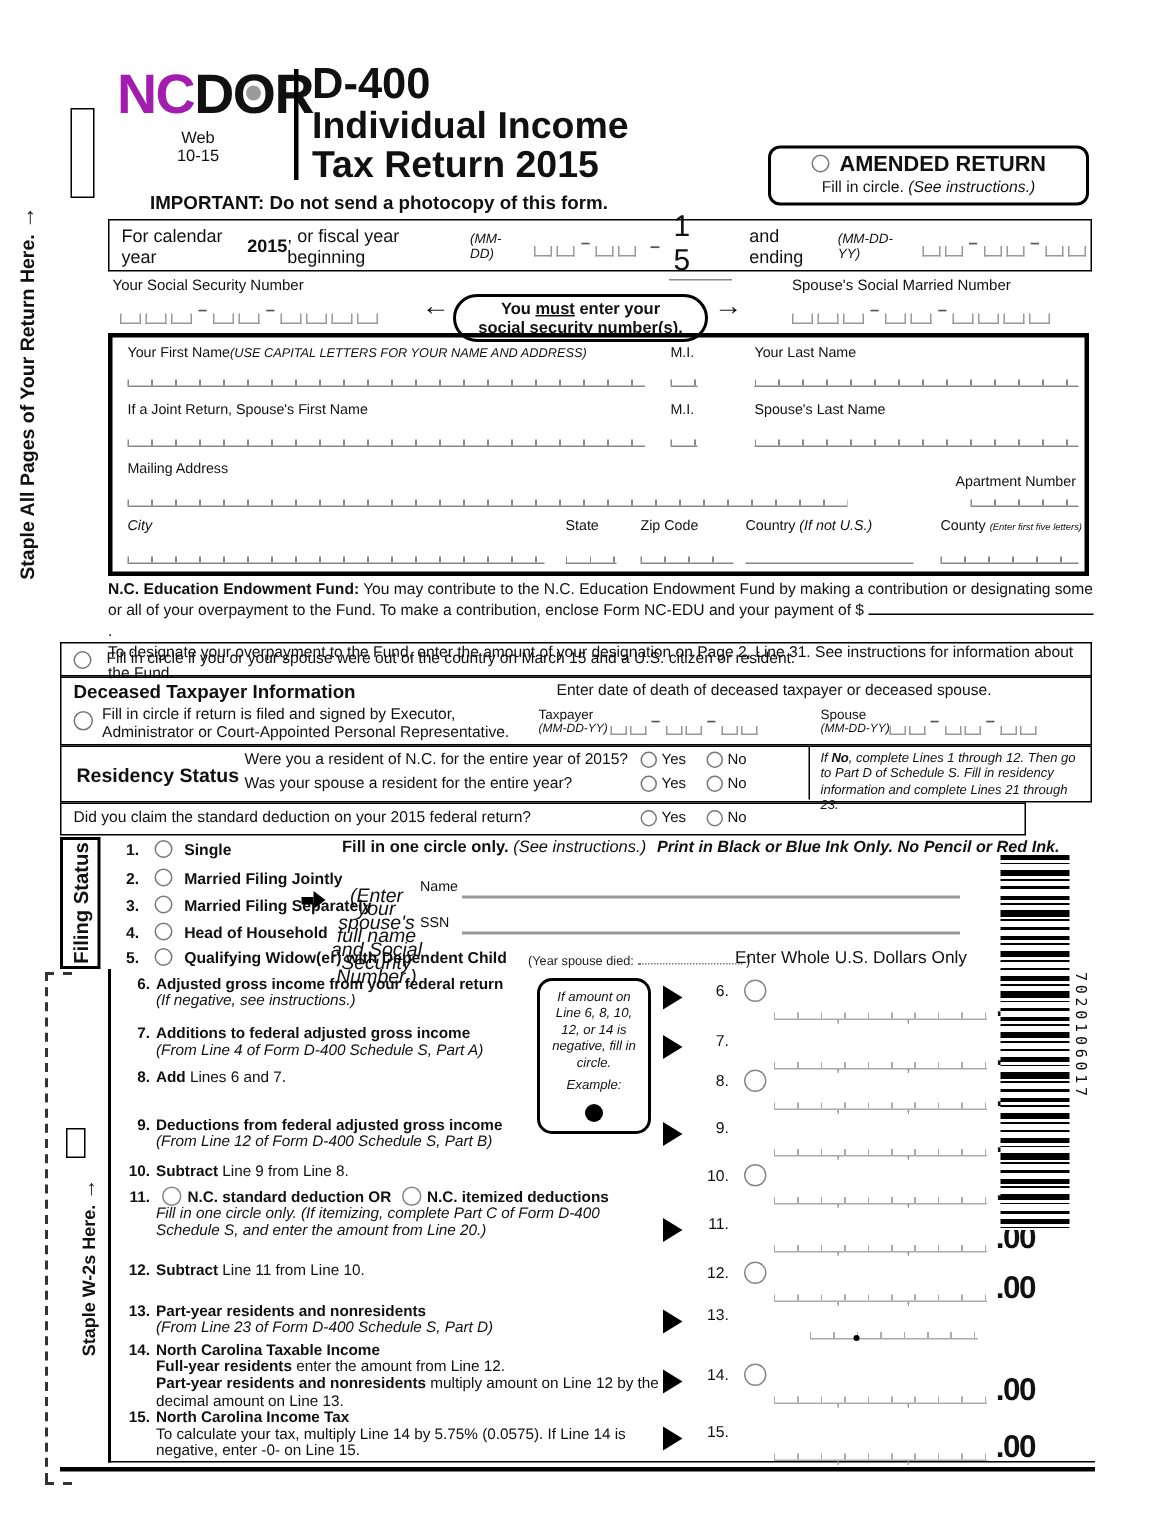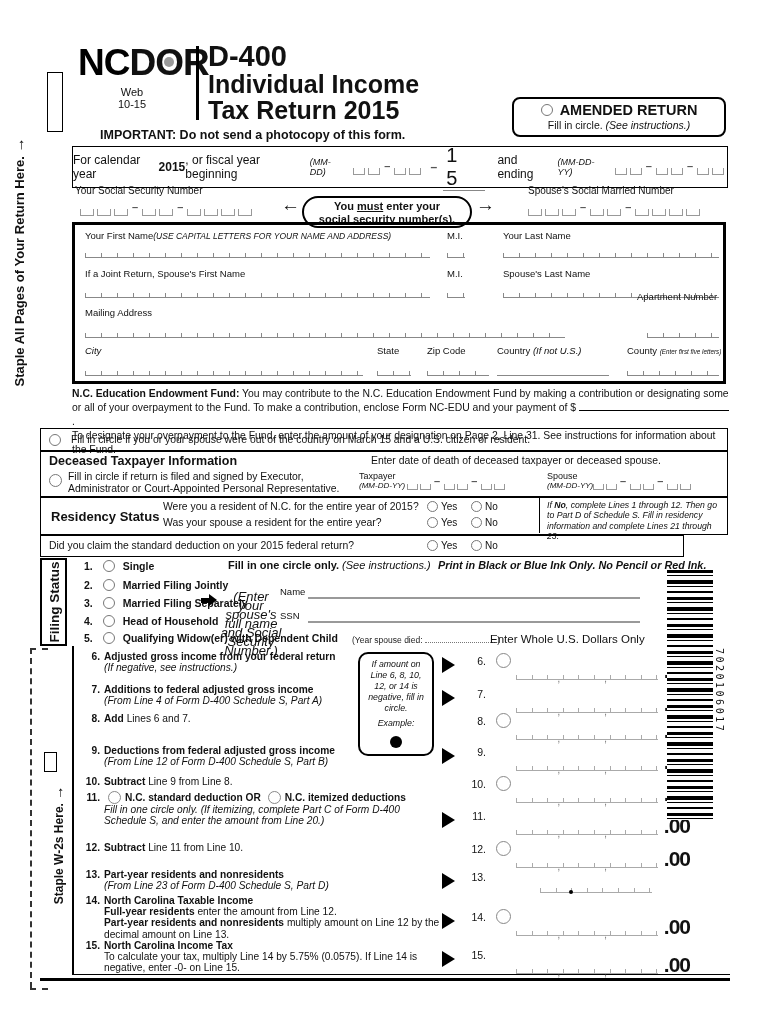--- a/index.html
+++ b/index.html
@@ -36,21 +36,21 @@
   .line-desc{position:absolute;left:78px;width:360px;font-size:10.2px;line-height:11.2px;padding-left:26px;}
   .line-desc .ln{display:inline-block;width:22px;margin-left:-26px;padding-right:4px;text-align:right;font-weight:bold;}
   .line-desc .c-inline{display:inline-block;width:13px;height:13px;border:1.5px solid #888;border-radius:50%;box-sizing:border-box;vertical-align:-3px;margin:0 4px;}
   
   #barcode{position:absolute;left:667px;top:570px;width:46px;height:250px;
     background:repeating-linear-gradient(180deg,#000 0 3px,#fff 3px 5px,#000 5px 6px,#fff 6px 10px,#000 10px 14px,#fff 14px 16px,#000 16px 17px,#fff 17px 21px,#000 21px 23px,#fff 23px 27px);}
   .bc-num{position:absolute;left:714px;top:648px;writing-mode:vertical-rl;
           font-family:"DejaVu Sans Mono",monospace;font-size:10px;letter-spacing:2.5px;}
   
   #logo{position:absolute;left:78px;top:42px;font-size:37px;font-weight:bold;letter-spacing:-1px;}
-  #logo .nc{color:#000000;}
+  #logo .nc{color:#a21caf;}
   #logo .o{position:relative;}
   #logo .odot{position:absolute;left:9px;top:15px;width:10px;height:10px;border-radius:50%;background:#9a9a9a;}
   .dashline{position:absolute;border-left:2px dashed #333;}
   .dashh{position:absolute;border-top:2px dashed #333;}
 </style>
 </head>
 <body>
 
 <div id="page">
 
@@ -84,21 +84,21 @@
     <div style="margin-top:2px;">
       <span class="circ" style="width:12px;height:12px;vertical-align:-1px;margin-right:7px;"></span><span class="b" style="font-size:14.5px;">AMENDED RETURN</span>
     </div>
     <div style="font-size:10.5px;margin-top:0px;">
       <span>Fill in circle.</span>
       <span class="i">(See instructions.)</span>
     </div>
   </div>
   <div class="abs b" style="left:100px;top:128px;font-size:12.5px;">IMPORTANT:  Do not send a photocopy of this form.</div>
 
-  <div class="box" style="left:72px;top:146px;width:656px;height:42px;display:flex;align-items:center;font-size:12px;">
+  <div class="box" style="left:72px;top:146px;width:656px;height:35px;display:flex;align-items:center;padding-left:8px;font-size:12px;">
     <span>For calendar year </span>
       <span class="b">2015</span>
       <span>, or fiscal year beginning</span>
     <span class="i" style="font-size:9px;margin:0 10px 0 6px;">(MM-DD)</span>
     <span class="cellrow cal">
         <span class="cell"></span>
         <span class="cell"></span>
         <span class="dash">–</span>
         <span class="cell"></span>
         <span class="cell"></span>
@@ -165,21 +165,21 @@
     <div class="tline" style="left:428px;top:26px;width:216px;"></div>
 
     <div class="abs" style="left:10px;top:43px;font-size:9.5px;">If a Joint Return, Spouse's First Name</div>
     <div class="abs" style="left:372px;top:43px;font-size:9.5px;">M.I.</div>
     <div class="abs" style="left:428px;top:43px;font-size:9.5px;">Spouse's Last Name</div>
     <div class="tline" style="left:10px;top:66px;width:345px;"></div>
     <div class="tline" style="left:372px;top:66px;width:18px;"></div>
     <div class="tline" style="left:428px;top:66px;width:216px;"></div>
 
     <div class="abs" style="left:10px;top:82px;font-size:9.5px;">Mailing Address</div>
-    <div class="abs" style="left:562px;top:66px;font-size:9.5px;">Apartment Number</div>
+    <div class="abs" style="left:562px;top:91px;font-size:9.5px;">Apartment Number</div>
     <div class="tline" style="left:10px;top:106px;width:480px;"></div>
     <div class="tline" style="left:572px;top:106px;width:72px;"></div>
 
     <div class="abs" style="left:10px;top:120px;font-size:9.5px;font-style:italic;">City</div>
     <div class="abs" style="left:302px;top:120px;font-size:9.5px;">State</div>
     <div class="abs" style="left:352px;top:120px;font-size:9.5px;">Zip Code</div>
     <div class="abs" style="left:422px;top:120px;font-size:9.5px;">
       <span>Country  </span><span class="i">(If not U.S.)</span>
     </div>
     <div class="abs" style="left:552px;top:120px;font-size:9.5px;">

